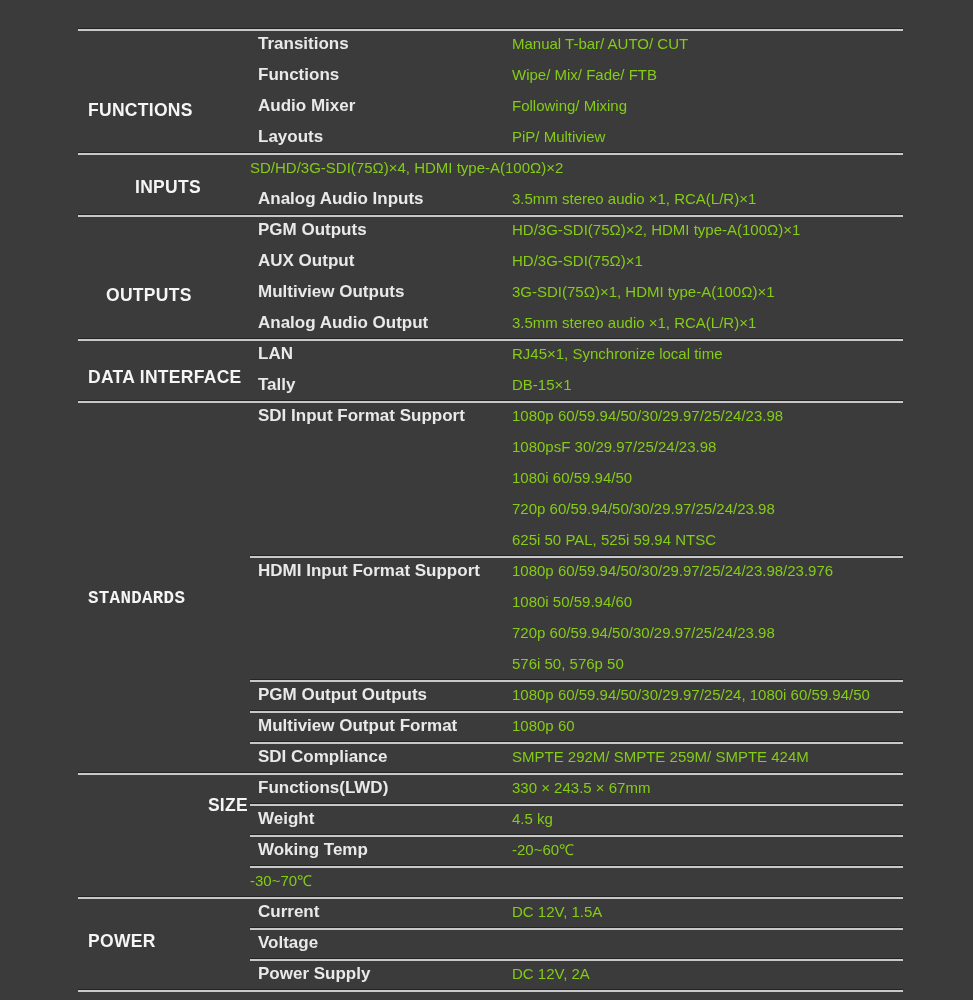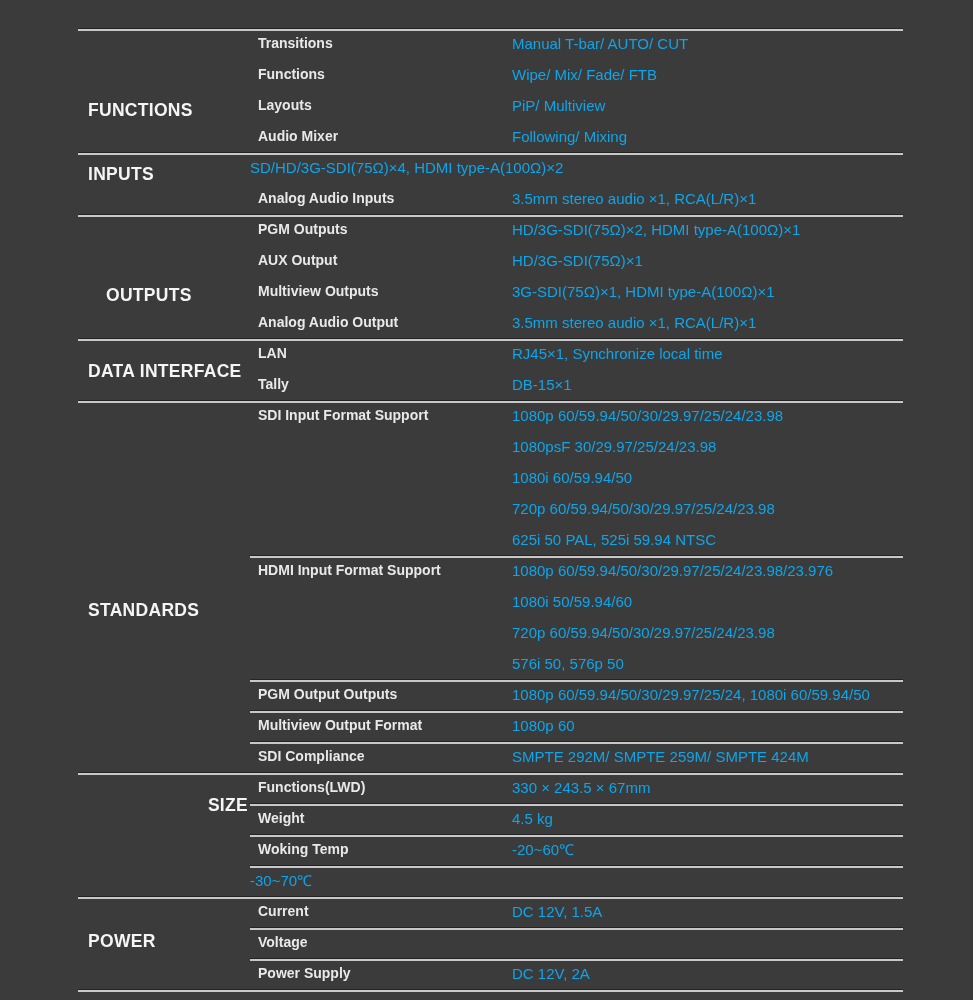--- a/index.html
+++ b/index.html
@@ -34,42 +34,42 @@
     left: 10px;
     width: 160px;
     font-size: 17.5px;
     font-weight: 700;
     color: #f5f5f5;
     letter-spacing: 0.3px;
     line-height: 22px;
     white-space: nowrap;
   }
   .sec-0 .cat { top: 71px; }
-  .sec-1 .cat { top: 11px; }
+  .sec-1 .cat { top: 24px; text-align: center; }
   .sec-2 .cat { top: 70px; margin-left: 18px; }
-  .sec-3 .cat { top: 22px; }
-  .sec-4 .cat { top: 199px; }
+  .sec-3 .cat { top: 28px; }
+  .sec-4 .cat { top: 187px; font-family: Liberation Mono, monospace; }
   .sec-5 .cat { top: 22px; text-align: right; }
   .sec-6 .cat { top: 34px; }
   .spec-row { display: flex; align-items: flex-start; }
   .spec-label {
     flex: 0 0 262px;
     box-sizing: border-box;
     padding-left: 8px;
-    font-size: 14px;
+    font-size: 17px;
     font-weight: 700;
     color: #e9e9e9;
     line-height: 31px;
     height: 31px;
     white-space: nowrap;
   }
   .spec-value { flex: 1; min-width: 0; }
   .vline {
     font-size: 15px;
-    color: #0ea5e9;
+    color: #84cc16;
     line-height: 31px;
     height: 31px;
     white-space: nowrap;
   }
 </style>
 </head>
 <body>
 
 <div class="spec-table">
 
@@ -82,29 +82,29 @@
           <div class="vline">Manual T-bar/ AUTO/ CUT</div>
         </div>
     </div>
     <div class="spec-row">
       <div class="spec-label">Functions</div>
       <div class="spec-value">
           <div class="vline">Wipe/ Mix/ Fade/ FTB</div>
         </div>
     </div>
     <div class="spec-row">
+      <div class="spec-label">Audio Mixer</div>
+      <div class="spec-value">
+          <div class="vline">Following/ Mixing</div>
+        </div>
+    </div>
+    <div class="spec-row">
       <div class="spec-label">Layouts</div>
       <div class="spec-value">
           <div class="vline">PiP/ Multiview</div>
-        </div>
-    </div>
-    <div class="spec-row">
-      <div class="spec-label">Audio Mixer</div>
-      <div class="spec-value">
-          <div class="vline">Following/ Mixing</div>
         </div>
     </div>
   </div>
 
   <div class="hr"></div>
   <div class="section sec-1">
     <div class="cat">INPUTS</div>
     <div class="spec-row">
       <div class="spec-value">
           <div class="vline">SD/HD/3G-SDI(75Ω)×4, HDMI type-A(100Ω)×2</div>

